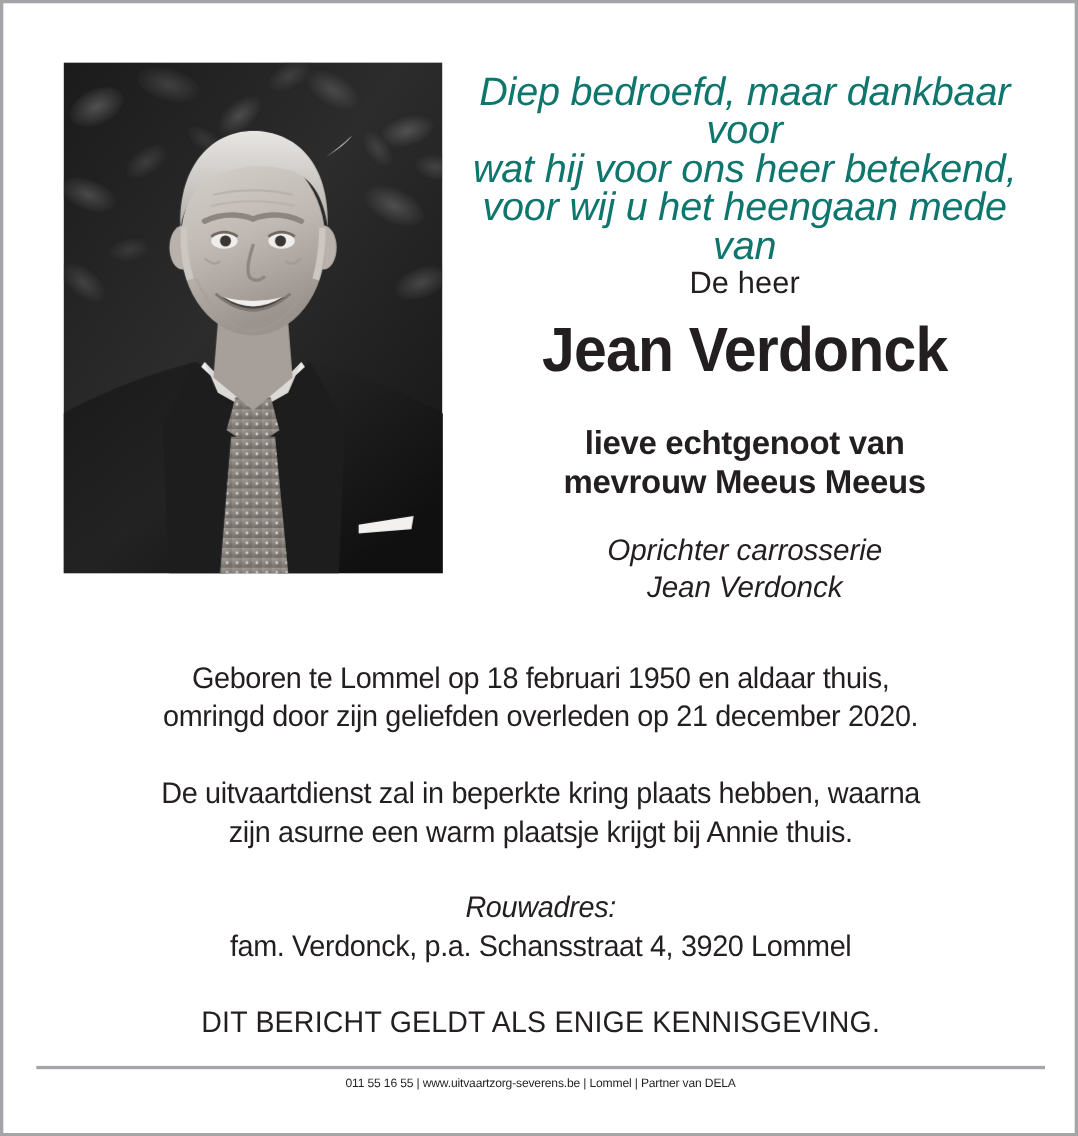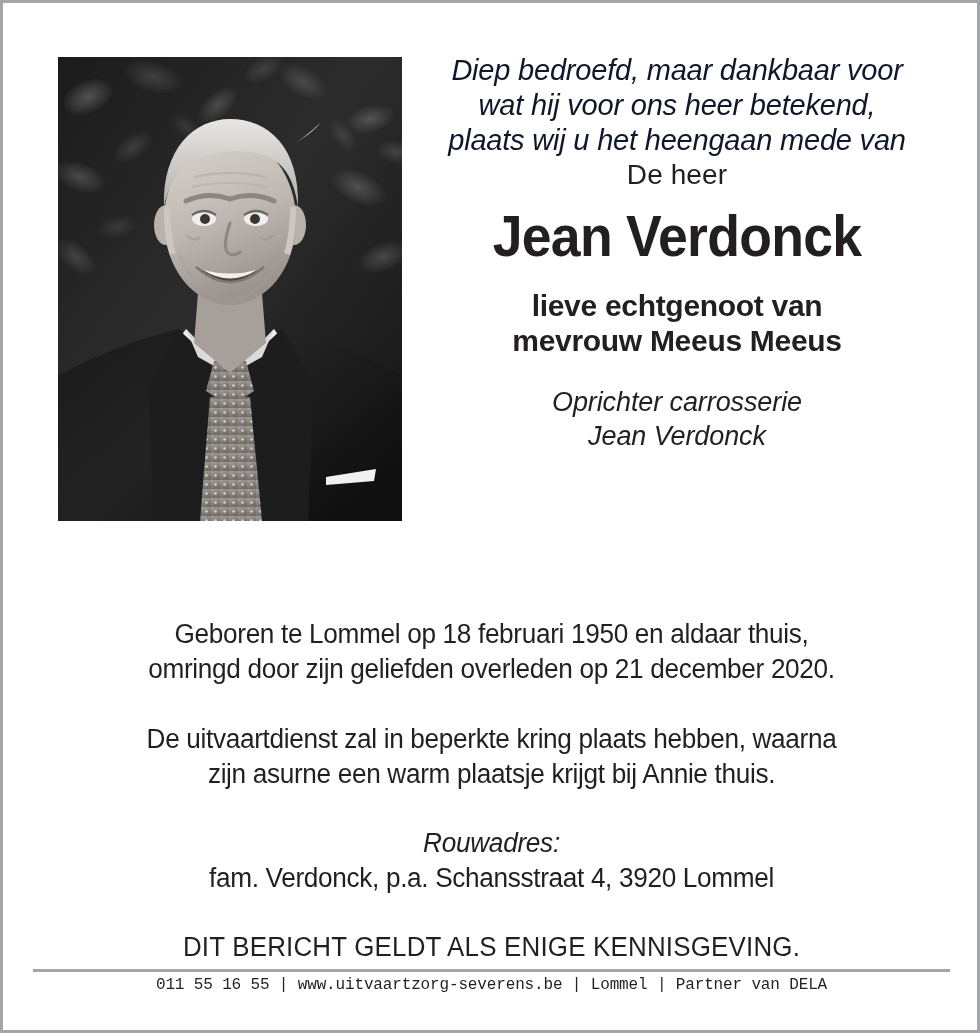--- a/index.html
+++ b/index.html
@@ -46,24 +46,25 @@
     position: absolute;
     left: 404px;
     top: 50px;
     width: 540px;
     text-align: center;
     color: #231f20;
   }
 
   .intro {
     font-style: italic;
-    font-size: 29px;
+    font-size: 36px;
     line-height: 35px;
-    color: #0f172a;
+    color: #0f766e;
     letter-spacing: -0.2px;
+    margin-top: 12px;
   }
 
   .deheer {
     font-size: 28px;
     line-height: 34px;
     font-weight: 400;
     letter-spacing: 0.1px;
   }
 
   .fullname {
@@ -71,41 +72,41 @@
     font-size: 57px;
     line-height: 60px;
     font-weight: 700;
     letter-spacing: -0.8px;
     color: #231f20;
     transform: scaleX(0.94);
     transform-origin: center center;
   }
 
   .spouse {
-    margin-top: 22px;
+    margin-top: 38px;
     font-size: 30px;
     line-height: 35px;
     font-weight: 700;
     letter-spacing: -0.3px;
   }
 
   .role {
     margin-top: 27px;
     font-size: 27px;
     line-height: 34px;
     font-weight: 400;
     letter-spacing: -0.1px;
     font-style: italic;
   }
 
   
   .body-block {
     position: absolute;
     left: 30px;
-    top: 614px;
+    top: 596px;
     width: 917px;
     text-align: center;
     color: #231f20;
   }
 
   .para {
     font-size: 27px;
     line-height: 35px;
     font-weight: 400;
     letter-spacing: -0.35px;
@@ -150,25 +151,24 @@
     color: #231f20;
   }
   .footer-name {
     font-size: 15px;
     line-height: 19px;
     font-weight: 700;
     letter-spacing: -0.1px;
   }
   .footer-contact {
     margin-top: 1px;
-    font-size: 16px;
+    font-size: 11px;
     line-height: 19px;
     font-weight: 400;
     letter-spacing: -0.15px;
-    font-family: Liberation Mono, monospace;
   }
 </style>
 </head>
 <body>
 
 <div class="page">
 
   <div class="top-area">
 
     <div class="portrait">
@@ -278,21 +278,21 @@
 
         <path d="M 136 120 q 36 -8 72 0" stroke="#b3aca6" stroke-width="2" fill="none" opacity="0.7"></path>
         <path d="M 134 130 q 38 -8 76 0" stroke="#b3aca6" stroke-width="2" fill="none" opacity="0.55"></path>
       </svg>
     </div>
 
     <div class="right-col">
       <div class="intro">
         <div>Diep bedroefd, maar dankbaar voor</div>
         <div>wat hij voor ons heer betekend,</div>
-        <div>plaats wij u het heengaan mede van</div>
+        <div>voor wij u het heengaan mede van</div>
       </div>
 
       <div class="deheer">De heer</div>
 
       <div class="fullname">Jean Verdonck</div>
 
       <div class="spouse">
         <div>lieve echtgenoot van</div>
         <div>mevrouw Meeus Meeus</div>
       </div>

